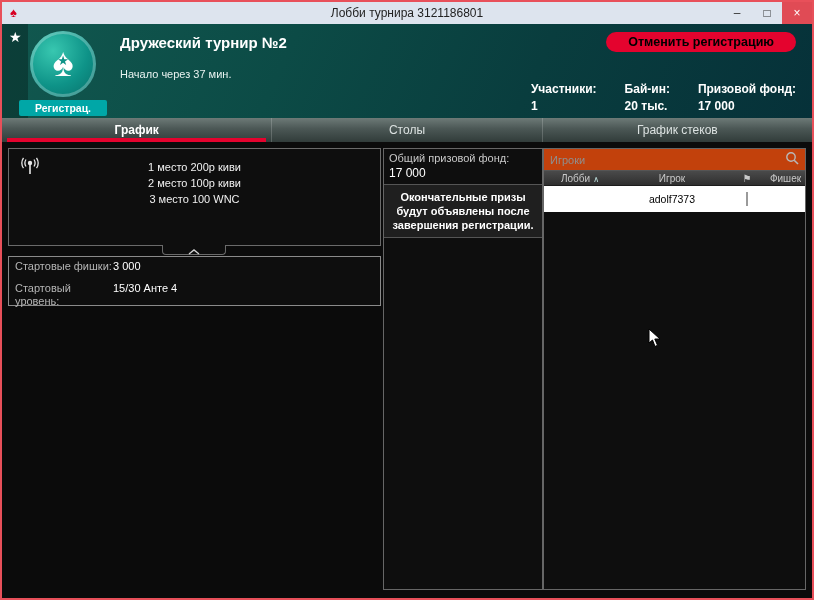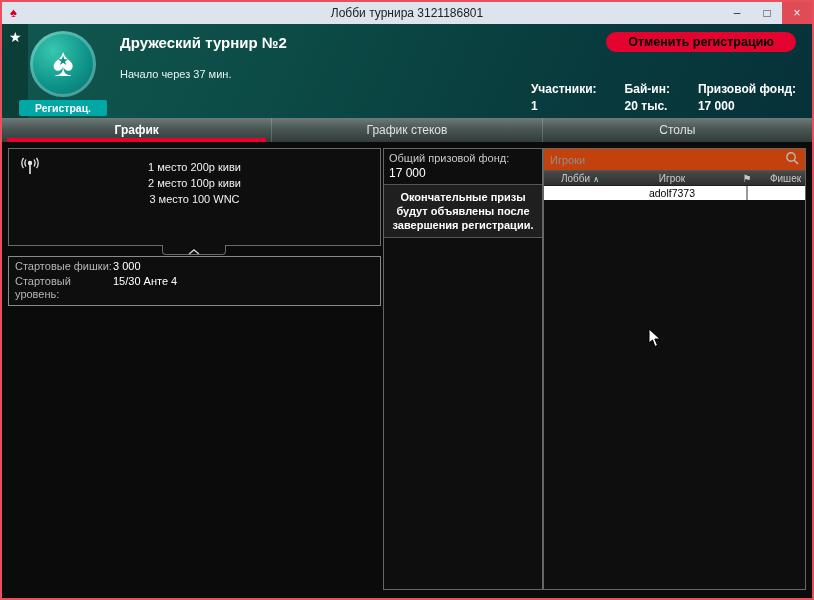--- a/index.html
+++ b/index.html
@@ -49,39 +49,39 @@
   .content { position:absolute; top:140px; left:0; right:0; bottom:0; background:#0b0b0b; }
 
   .panel { position:absolute; border:1px solid #6a6a6a; background:#0e0e0e; }
   .announce { left:6px; top:6px; width:373px; height:98px; }
   .broadcast { position:absolute; left:10px; top:8px; }
   .announce-lines { position:absolute; left:0; right:0; top:10px; text-align:center; font-size:11px; color:#f0f0f0; line-height:16px; }
   .collapse-tab { position:absolute; left:160px; top:103px; width:64px; height:10px; background:#0e0e0e;
     border:1px solid #6a6a6a; border-top:none; border-radius:0 0 4px 4px; display:flex; align-items:center; justify-content:center; cursor:default; }
 
   .infobox { left:6px; top:114px; width:373px; height:50px; border-color:#8a8a8a; padding:3px 6px; }
-  .info-grid { display:grid; grid-template-columns:98px 1fr; font-size:11px; line-height:13px; row-gap:2px; }
+  .info-grid { display:grid; grid-template-columns:98px 1fr; font-size:11px; line-height:13px; row-gap:9px; }
   .info-grid .lbl { color:#b5b5b5; }
   .info-grid .val { color:#fff; }
 
   .prize { left:381px; top:6px; width:160px; height:442px; border-color:#666; }
   .prize-top { padding:3px 5px 4px 5px; border-bottom:1px solid #555; }
   .prize-top .lbl { font-size:11px; color:#c9c9c9; }
   .prize-top .val { font-size:12px; color:#fff; margin-top:2px; }
   .prize-note { padding:5px 4px; border-bottom:1px solid #555; background:#1f1f1f;
     font-size:11px; font-weight:bold; color:#fff; text-align:center; line-height:14px; }
 
   .players { left:541px; top:6px; width:263px; height:442px; border-color:#666; }
   .searchbar { height:22px; border-bottom:1px solid #555; background:#c2410c; display:flex; align-items:center; padding:0 6px; }
   .searchbar input { flex:1; background:transparent; border:none; outline:none; color:#ccc; font-size:11px; font-family:inherit; }
   .searchbar input::placeholder { color:#8f8f8f; }
   .phead { height:15px; display:grid; grid-template-columns:72px 112px 38px 1fr; align-items:center;
     background:linear-gradient(#4a4a4a,#2f2f2f); color:#c9c9c9; font-size:10px; text-align:center; border-bottom:1px solid #1c1c1c; }
   .phead .sort { font-size:8px; color:#bfe3e1; margin-left:3px; }
-  .prow { height:14px; display:grid; grid-template-columns:72px 112px 38px 1fr; align-items:center;
+  .prow { height:26px; display:grid; grid-template-columns:72px 112px 38px 1fr; align-items:center;
     background:#fff; color:#000; font-size:10.5px; text-align:center; cursor:default; }
   .flag-ru { width:15px; height:10px; margin:0 auto; border:1px solid #9a9a9a;
     background:linear-gradient(#ffffff 0 33%, #0039a6 33% 66%, #d52b1e 66% 100%); }
 
   .cursor { position:absolute; left:646px; top:186px; }
 </style>
 </head>
 <body>
 
 <div class="window">
@@ -118,22 +118,22 @@
       </div>
       <div class="stat">
         <span class="lbl">Призовой фонд:</span>
         <span class="val">17 000</span>
       </div>
     </div>
   </div>
 
   <div class="tabs">
     <div class="tab active">График</div>
+    <div class="tab">Столы</div>
     <div class="tab">График стеков</div>
-    <div class="tab">Столы</div>
   </div>
 
   <div class="content">
 
     <div class="panel announce">
       <span class="broadcast">
         <svg width="22" height="18" viewBox="0 0 22 18">
           <circle cx="11" cy="6" r="2.2" fill="#e8e8e8"></circle>
           <path d="M11 8 L11 17" stroke="#e8e8e8" stroke-width="1.6"></path>
           <path d="M7 2.5 A6.5 6.5 0 0 0 7 9.5" fill="none" stroke="#e8e8e8" stroke-width="1.3"></path>

